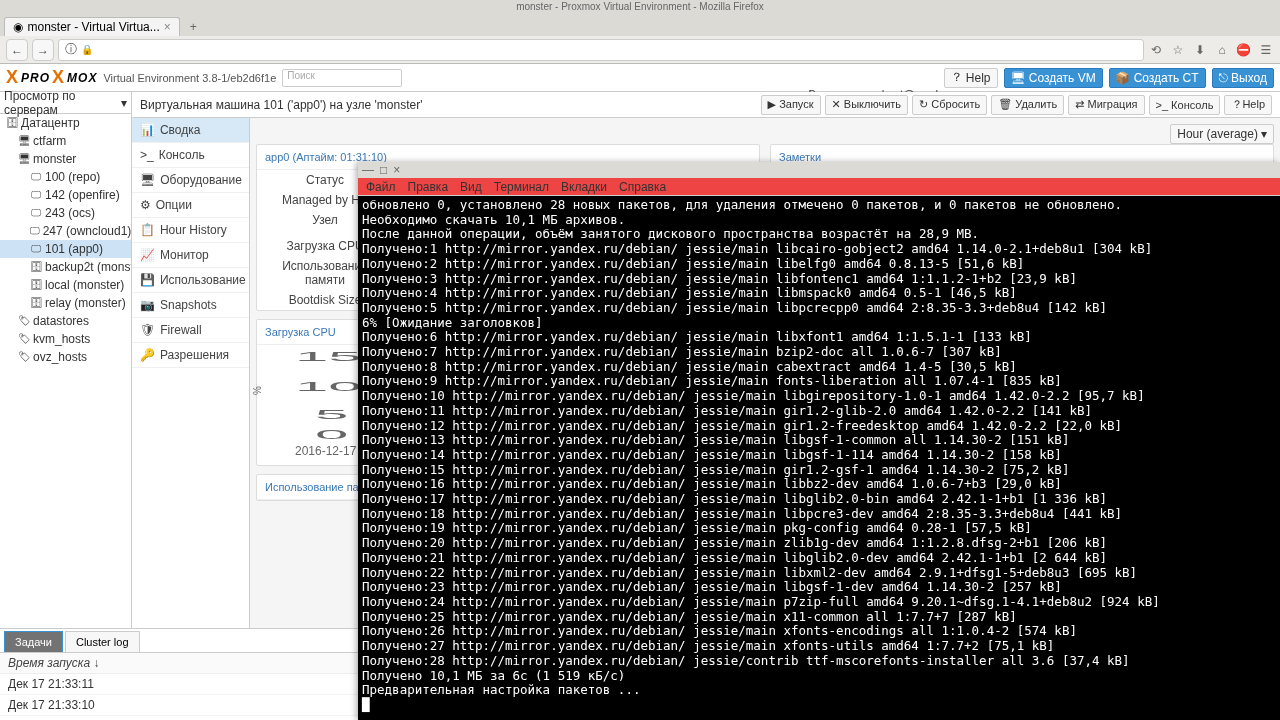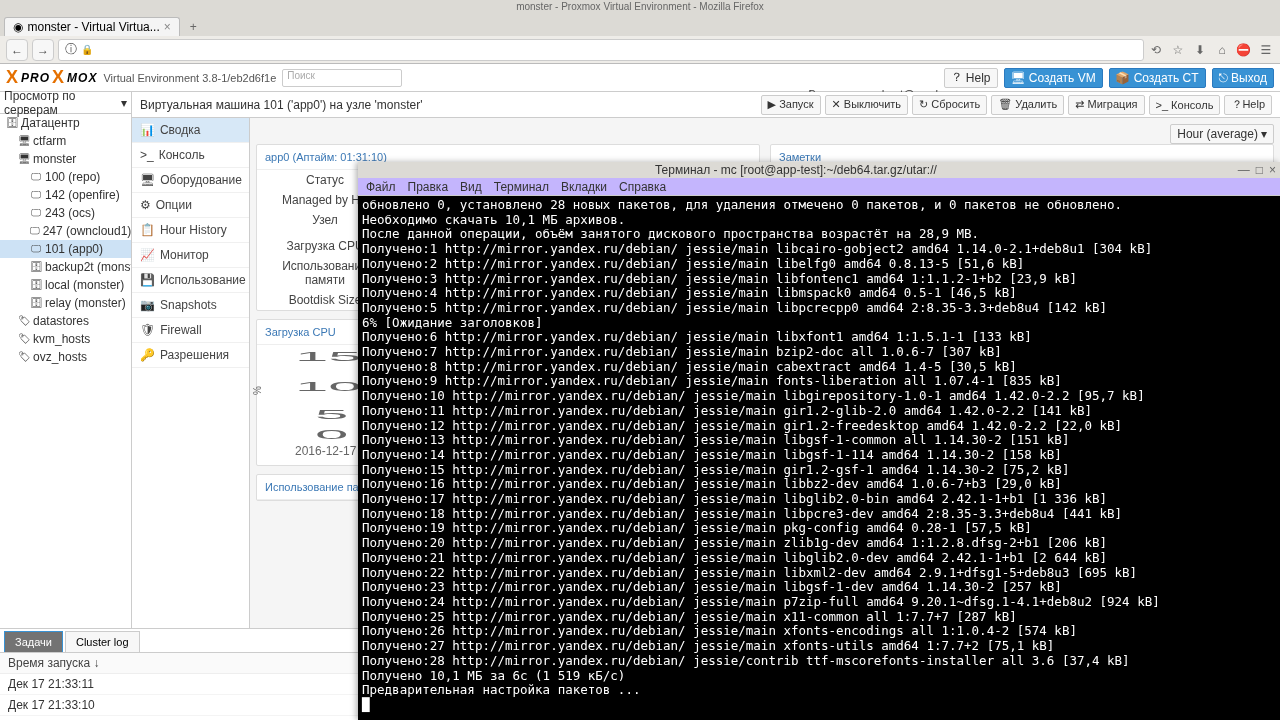--- a/index.html
+++ b/index.html
@@ -63,29 +63,29 @@
 .chart .ylabel { position: absolute; left: -4px; top: 40px; transform: rotate(-90deg); font-size: 10px; color: #666; }
 .chart .xticks { display: flex; justify-content: space-between; font-size: 9px; color: #666; padding: 0 10px 0 30px; }
 
 
 .px-log { height: 130px; background: #fff; border-top: 1px solid #ccc; display: flex; flex-direction: column; }
 .px-log-tabs { height: 24px; display: flex; align-items: flex-end; border-bottom: 1px solid #ccc; padding-left: 4px; gap: 2px; }
 .log-tab { padding: 4px 10px; font-size: 11px; border: 1px solid #ccc; border-bottom: none; background: #f7f7f7; }
 .log-tab.sel { background: #737373; color: #fff; border-color: #3892d4; }
 .log-table { flex: 1; overflow: auto; }
 .log-table table { width: 100%; border-collapse: collapse; font-size: 11px; }
-.log-table th { text-align: left; padding: 3px 8px; background: #fafafa; border-bottom: 1px solid #eee; color: #444; font-weight: normal; }
+.log-table th { text-align: left; padding: 3px 8px; background: #fafafa; border-bottom: 1px solid #eee; color: #444; font-weight: normal; font-style: italic; }
 .log-table td { padding: 3px 8px; border-bottom: 1px solid #f4f4f4; color: #333; }
 
 
 .terminal { position: absolute; left: 358px; top: 162px; right: 0; bottom: 0; background: #000; display: flex; flex-direction: column; box-shadow: -2px 0 6px rgba(0,0,0,.3); }
 .term-title { height: 16px; background: #dcdad5; color: #333; font-size: 10px; display: flex; align-items: center; }
 .term-title .t { flex: 1; text-align: center; }
 .term-title .btns { display: flex; gap: 6px; padding: 0 4px; font-size: 10px; color: #666; }
-.term-menu { height: 18px; background: #c4b5fd; border-bottom: 1px solid #ccc; display: flex; align-items: center; gap: 12px; padding: 0 8px; font-size: 11px; color: #333; }
+.term-menu { height: 18px; background: #ef4444; border-bottom: 1px solid #ccc; display: flex; align-items: center; gap: 12px; padding: 0 8px; font-size: 11px; color: #333; }
 .term-body { flex: 1; background: #000; color: #fff; font-family: "DejaVu Sans Mono","Consolas",monospace; font-size: 12.5px; line-height: 14.7px; padding: 2px 4px; white-space: pre; overflow: hidden; }
 </style>
 </head>
 <body>
 
 <div class="os-titlebar">monster - Proxmox Virtual Environment - Mozilla Firefox</div>
 
 <div class="ff-tabs">
   <div class="ff-tab">
     <span>◉</span>
@@ -368,21 +368,20 @@
             <td>monster</td>
             <td>root@pam</td>
           </tr>
         </tbody>
     </table>
   </div>
 </div>
 
 <div class="terminal">
   <div class="term-title">
-    <span class="t">Терминал - mc [root@app-test]:~/deb64.tar.gz/utar://</span>
     <span class="btns">
       <span>—</span>
       <span>□</span>
       <span>×</span>
     </span>
   </div>
   <div class="term-menu" id="term-menu">
       <span>Файл</span>
       <span>Правка</span>
       <span>Вид</span>

